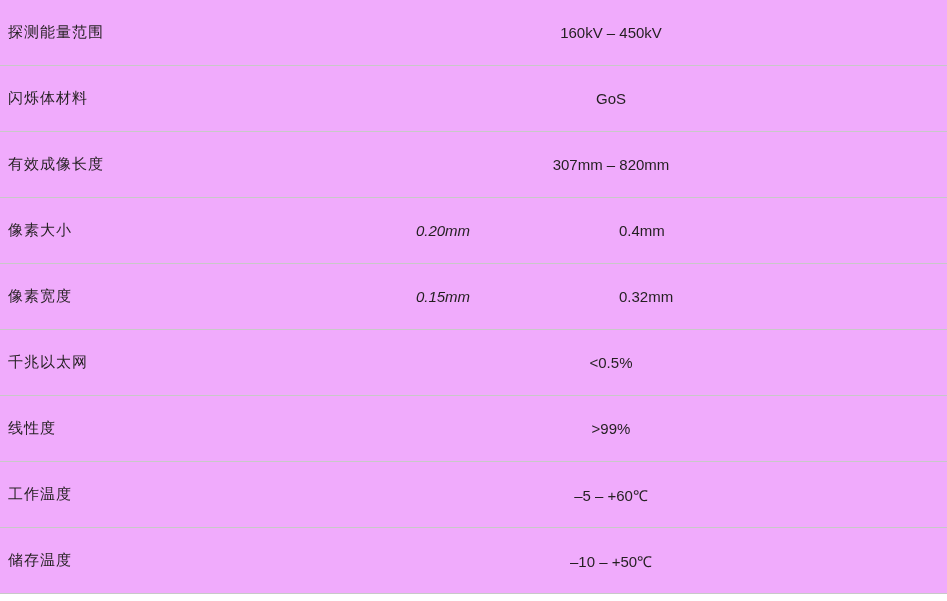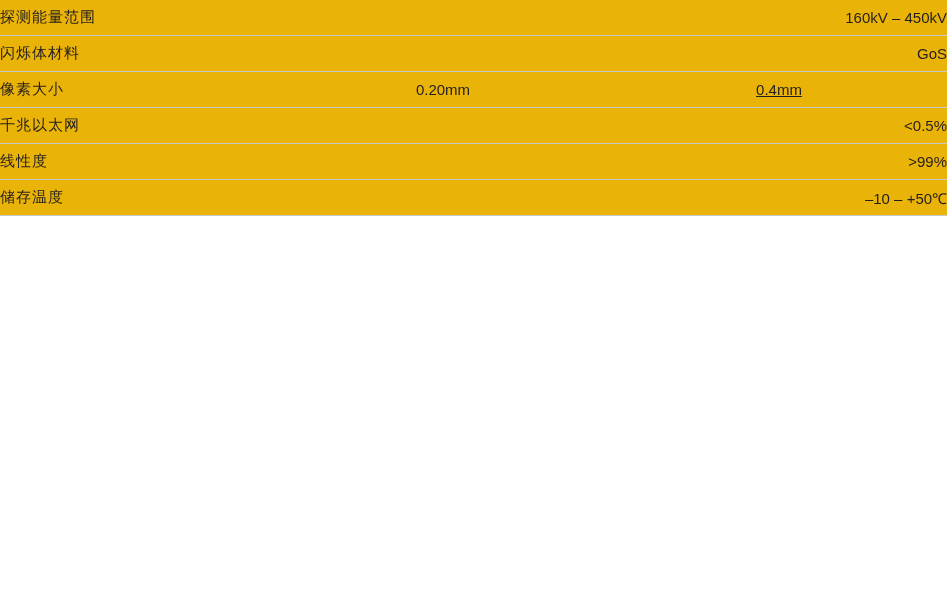--- a/index.html
+++ b/index.html
@@ -16,76 +16,89 @@
   }
   #spec-table {
     width: 947px;
     border-collapse: collapse;
     table-layout: fixed;
   }
   #spec-table td {
     border: 1px solid #c8c8c8;
     border-left: none;
     border-right: none;
-    height: 35px;
-    padding: 0;
+    height: 49px;
+    padding: 8px;
     font-size: 15px;
     vertical-align: middle;
-    background: #eab308;
+    background: #f0abfc;
   }
   #spec-table tr:first-child td {
     border-top: none;
   }
   td.label {
     width: 275px;
     padding-left: 74px;
     box-sizing: border-box;
     border-right: 1px solid #c8c8c8;
     letter-spacing: 1px;
     color: #231f20;
   }
   td.value {
-    text-align: right;
+    text-align: center;
     color: #231f20;
   }
   td.value-split {
     text-align: center;
     color: #231f20;
     border-right: 1px solid #c8c8c8;
+    font-style: italic;
   }
   td.value-split-last {
-    text-align: center;
+    text-align: left;
     color: #231f20;
-    text-decoration: underline;
   }
 </style>
 </head>
 <body>
 
 <table id="spec-table">
   <tbody>
     <tr>
       <td class="label">探测能量范围</td>
       <td class="value" colspan="2">160kV – 450kV</td>
     </tr>
     <tr>
       <td class="label">闪烁体材料</td>
       <td class="value" colspan="2">GoS</td>
     </tr>
     <tr>
+      <td class="label">有效成像长度</td>
+      <td class="value" colspan="2">307mm – 820mm</td>
+    </tr>
+    <tr>
       <td class="label">像素大小</td>
       <td class="value-split">0.20mm</td>
       <td class="value-split-last">0.4mm</td>
+    </tr>
+    <tr>
+      <td class="label">像素宽度</td>
+      <td class="value-split">0.15mm</td>
+      <td class="value-split-last">0.32mm</td>
     </tr>
     <tr>
       <td class="label">千兆以太网</td>
       <td class="value" colspan="2">&lt;0.5%</td>
     </tr>
     <tr>
       <td class="label">线性度</td>
       <td class="value" colspan="2">&gt;99%</td>
     </tr>
     <tr>
+      <td class="label">工作温度</td>
+      <td class="value" colspan="2">–5 – +60℃</td>
+    </tr>
+    <tr>
       <td class="label">储存温度</td>
       <td class="value" colspan="2">–10 – +50℃</td>
     </tr>
   </tbody>
 </table>
 
 </body></html>

